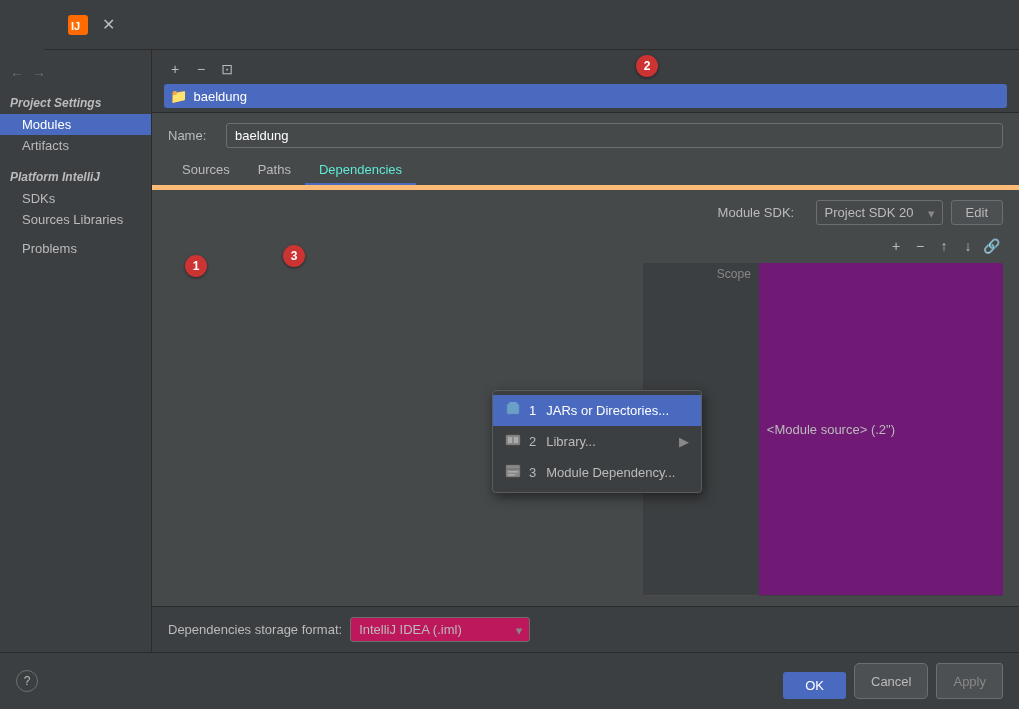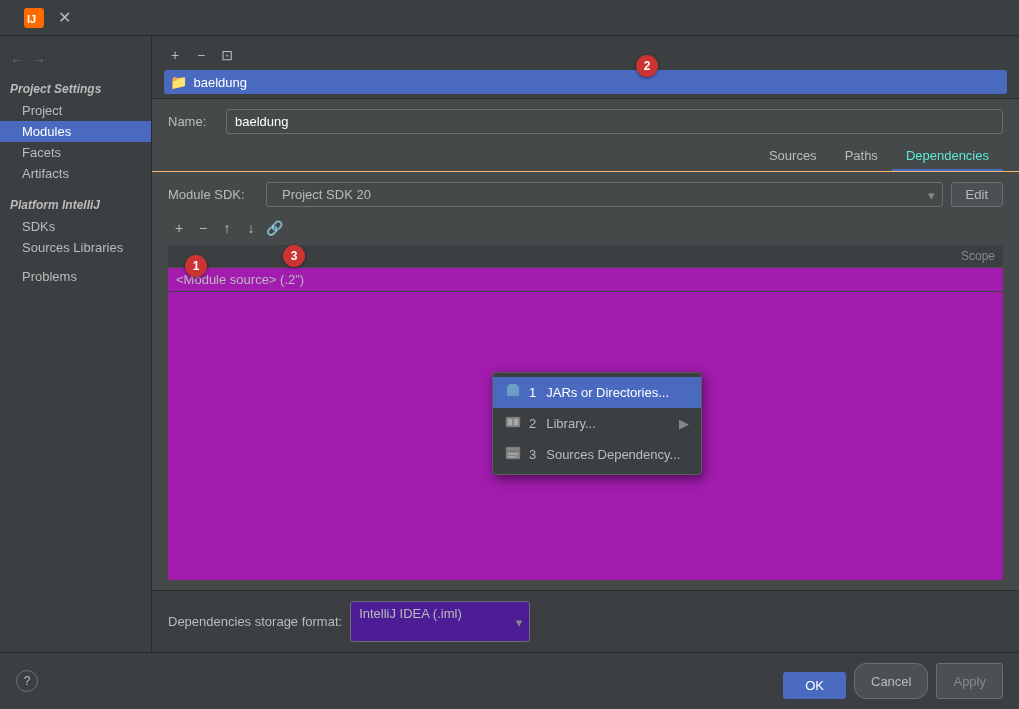--- a/index.html
+++ b/index.html
@@ -11,26 +11,27 @@
       width: 1019px;
       height: 709px;
       overflow: hidden;
       display: flex;
       flex-direction: column;
     }
 
     
     .title-bar {
       background: #3c3f41;
-      height: 36px;
+      height: 50px;
       display: flex;
       align-items: center;
       padding: 0 24px;
       border-bottom: 1px solid #2b2b2b;
       flex-shrink: 0;
+      margin-left: 44px;
     }
     .title-bar-logo {
       width: 20px;
       height: 20px;
       margin-right: 8px;
       flex-shrink: 0;
     }
     .title-bar-title {
       flex: 1;
       font-size: 13px;
@@ -163,23 +164,22 @@
       color: #ffffff;
       padding: 4px 8px;
       font-size: 13px;
       outline: none;
     }
 
     
     .tabs-bar {
       display: flex;
       padding: 0 16px;
-      border-bottom: 1px solid #fdba74;
+      border-bottom: 5px solid #fdba74;
       margin-top: 8px;
-      justify-content: flex-end;
     }
     .tab {
       padding: 6px 14px 6px 14px;
       cursor: pointer;
       color: #bbbbbb;
       font-size: 13px;
       border-bottom: 2px solid transparent;
     }
     .tab.active {
       color: #5eead4;
@@ -187,20 +187,21 @@
     }
 
     
     .deps-panel {
       flex: 1;
       display: flex;
       flex-direction: column;
       padding: 10px 16px;
       overflow: hidden;
       position: relative;
+      align-items: flex-end;
     }
 
     
     .sdk-row {
       display: flex;
       align-items: center;
       gap: 8px;
       margin-bottom: 10px;
     }
     .sdk-label {
@@ -211,21 +212,21 @@
     .sdk-dropdown-wrapper {
       position: relative;
       flex: 1;
     }
     .sdk-dropdown-wrapper select {
       width: 100%;
       background: #45494a;
       border: 1px solid #6e6e6e;
       border-radius: 3px;
       color: #bbbbbb;
-      padding: 4px 28px 4px 15px;
+      padding: 4px 28px 4px 8px;
       font-size: 13px;
       appearance: none;
       cursor: pointer;
       outline: none;
     }
     .sdk-chevron {
       position: absolute;
       right: 8px;
       top: 50%;
       transform: translateY(-50%);
@@ -257,25 +258,25 @@
       justify-content: center;
       cursor: pointer;
       color: #bbbbbb;
       font-size: 14px;
       border-radius: 3px;
     }
 
     
     .deps-table {
       flex: 1;
-      background: #a21caf;
+      background: #701a75;
       border-radius: 3px;
       overflow: hidden;
       display: flex;
-      flex-direction: column;
+      flex-direction: row;
     }
     .deps-table-header {
       display: flex;
       background: #3c3f41;
       border-bottom: 1px solid #4c4c4c;
       padding: 4px 8px;
     }
     .deps-col-name {
       flex: 1;
       font-size: 12px;
@@ -316,25 +317,25 @@
       flex-shrink: 0;
     }
     .storage-label {
       font-size: 13px;
       color: #bbbbbb;
     }
     .storage-dropdown-wrapper {
       position: relative;
     }
     .storage-dropdown-wrapper select {
-      background: #4c1d95;
+      background: #be185d;
       border: 1px solid #6e6e6e;
       border-radius: 3px;
       color: #bbbbbb;
-      padding: 4px 28px 20px 8px;
+      padding: 4px 28px 4px 8px;
       font-size: 13px;
       appearance: none;
       cursor: pointer;
       outline: none;
       min-width: 180px;
     }
     .storage-chevron {
       position: absolute;
       right: 8px;
       top: 50%;
@@ -379,21 +380,21 @@
       border-radius: 3px;
       color: #ffffff;
       padding: 6px 22px;
       font-size: 13px;
       cursor: pointer;
       margin-top: 9px;
     }
     .btn-cancel {
       background: #4c5052;
       border: 1px solid #6e6e6e;
-      border-radius: 12px;
+      border-radius: 5px;
       color: #bbbbbb;
       padding: 6px 16px;
       font-size: 13px;
       cursor: pointer;
     }
     .btn-apply {
       background: #4c5052;
       border: 1px solid #6e6e6e;
       border-radius: 3px;
       color: #888;
@@ -474,28 +475,22 @@
 <div class="main-content">
 
   <div class="sidebar">
     <div class="sidebar-nav-arrows">
       <span class="nav-arrow">←</span>
       <span class="nav-arrow">→</span>
     </div>
 
     <div class="sidebar-section-label">Project Settings</div>
 
-    <div class="sidebar-item">
-      <span>Project</span>
-    </div>
     <div class="sidebar-item active">
       <span>Modules</span>
-    </div>
-    <div class="sidebar-item">
-      <span>Facets</span>
     </div>
     <div class="sidebar-item">
       <span>Artifacts</span>
     </div>
 
     <div class="sidebar-divider"></div>
 
     <div class="sidebar-section-label">Platform IntelliJ</div>
 
     <div class="sidebar-item">
@@ -595,21 +590,21 @@
         <div class="dropdown-menu-item">
           <span>
             <svg class="menu-icon" viewBox="0 0 16 16" fill="none">
               <rect x="1" y="2" width="14" height="12" rx="1" fill="#888" stroke="#666" stroke-width="0.5"></rect>
               <line x1="1" y1="6" x2="15" y2="6" stroke="#666" stroke-width="0.8"></line>
               <rect x="3" y="8" width="10" height="1.5" rx="0.5" fill="#aaa"></rect>
               <rect x="3" y="11" width="7" height="1.5" rx="0.5" fill="#aaa"></rect>
             </svg>
           </span>
           <span style="margin-right:2px;">3</span>
-          <span>Sources Dependency...</span>
+          <span>Module Dependency...</span>
         </div>
       </div>
 
     </div>
 
     <div class="storage-row">
       <span class="storage-label">Dependencies storage format:</span>
       <div class="storage-dropdown-wrapper">
         <select>
           <option>IntelliJ IDEA (.iml)</option>

